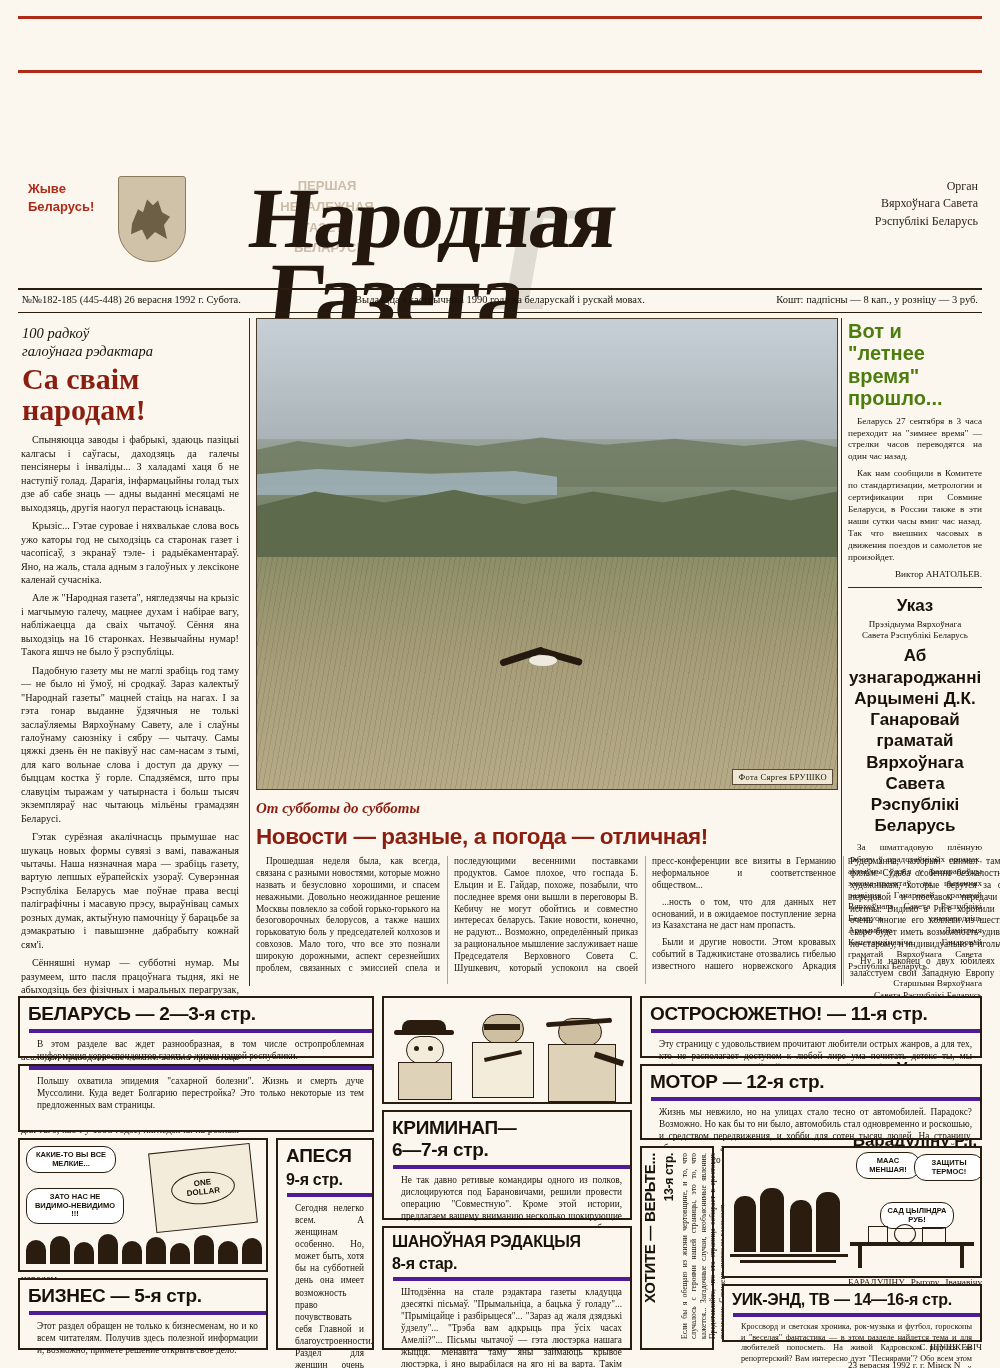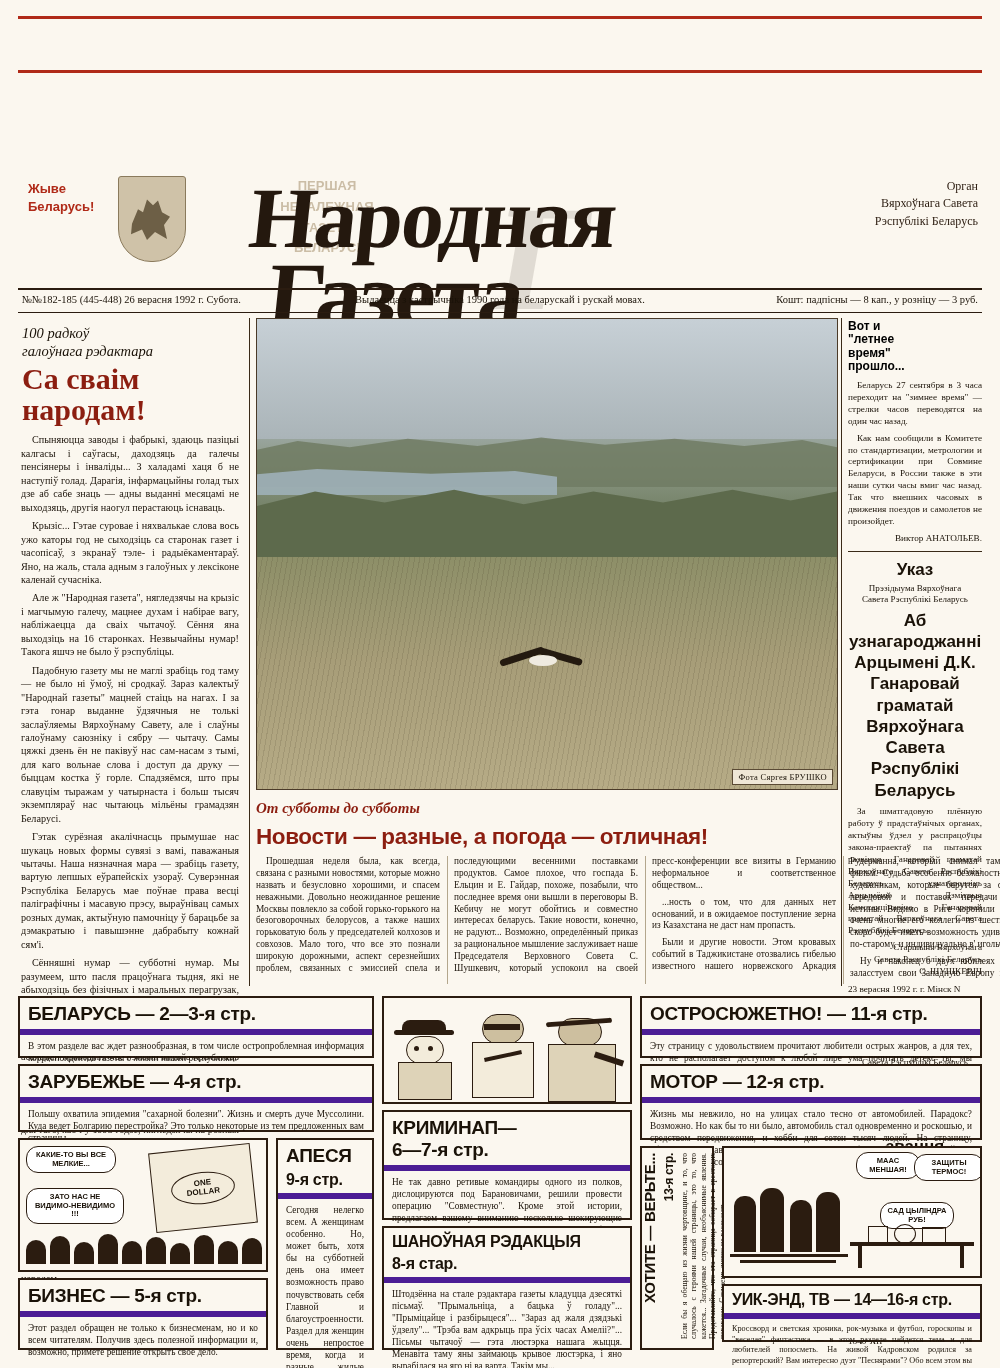--- a/index.html
+++ b/index.html
@@ -78,36 +78,36 @@
   .sechead{position:absolute;left:0;top:482px;width:580px;font-family:"Liberation Serif", serif;font-weight:bold;
     font-style:italic;font-size:15px;color:#8c1e10;}
   .bigheadline{position:absolute;left:0;top:506px;width:580px;font-family:"Liberation Sans", sans-serif;
     font-weight:bold;font-size:22.5px;letter-spacing:-.4px;color:#8c1e10;}
   .newsbody{position:absolute;left:0;top:538px;width:580px;height:128px;
     column-count:3;column-gap:14px;column-rule:1px solid #b3a68c;
     font-size:9.3px;line-height:1.28;text-align:justify;color:#1c140b;}
   .newsbody p{margin:0 0 5px 0;text-indent:10px;}
 
   .rbox{font-size:10px;}
-  .r-title{font-family:"Liberation Sans", sans-serif;font-weight:bold;font-size:12px;line-height:1.12;color:#000000;margin:2px 0 6px 0;}
+  .r-title{font-family:"Liberation Sans", sans-serif;font-weight:bold;font-size:20px;line-height:1.12;color:#4d7c0f;margin:2px 0 6px 0;}
   .r-text{font-size:9.2px;line-height:1.3;text-align:justify;}
   .r-text p{margin:0 0 5px 0;text-indent:9px;}
   .r-sign{font-size:9.2px;text-align:right;line-height:1.3;margin-bottom:6px;}
   .ukaz{text-align:center;font-family:"Liberation Sans", sans-serif;font-weight:bold;font-size:17px;margin:8px 0 3px;color:#1a1208;}
   .ukaz-sub{text-align:center;font-size:9px;line-height:1.25;margin-bottom:4px;}
   .ukaz-head{text-align:center;font-family:"Liberation Sans", sans-serif;font-weight:bold;font-size:17px;line-height:1.25;margin-bottom:5px;}
   .divline{height:1px;background:#3a2a18;margin:6px 0;}
 
   
   .promo{position:absolute;left:18px;top:996px;width:964px;height:354px;}
   .pbox{position:absolute;border:2px solid #2b1c10;background:#fbf7ef;box-sizing:border-box;}
   .ptitle{font-family:"Liberation Sans", sans-serif;font-weight:bold;font-size:19px;color:#1a1208;
     padding:5px 8px 4px 8px;letter-spacing:-.3px;}
   .ptitle.sm{font-size:16px;}
-  .ptext{font-size:9.3px;line-height:1.3;padding:0 8px 6px 8px;text-align:justify;border-top:6px solid #4c1d95;padding-top:5px;}
+  .ptext{font-size:9.3px;line-height:1.3;padding:0 8px 6px 8px;text-align:justify;border-top:4px solid #4c1d95;padding-top:5px;margin-left:9px;}
 
   .cartoon{position:absolute;border:2px solid #2b1c10;box-sizing:border-box;background:#fbf7ef;overflow:hidden;}
   .bubble{position:absolute;background:#fff;border:1.5px solid #2b1c10;border-radius:12px;font-size:7.5px;
     font-family:"Liberation Sans", sans-serif;font-weight:bold;line-height:1.15;padding:4px 5px;text-align:center;}
   .ink{position:absolute;background:#2b1c10;}
   .vtitle{writing-mode:vertical-rl;transform:rotate(180deg);font-family:"Liberation Sans", sans-serif;
     font-weight:bold;font-size:15px;letter-spacing:-.3px;}
 </style>
 </head>
 <body>
@@ -255,21 +255,20 @@
   </div>
 
   <div class="promo">
 
     <div class="pbox" style="left:0;top:0;width:356px;height:62px">
       <div class="ptitle">БЕЛАРУСЬ — 2—3-я стр.</div>
       <div class="ptext">В этом разделе вас ждет разнообразная, в том числе остропроблемная информация корреспондентов газеты о жизни нашей республики.</div>
     </div>
 
     <div class="pbox" style="left:0;top:68px;width:356px;height:68px">
-      <div class="ptitle">ЗАРУБЕЖЬЕ — 4-я стр.</div>
       <div class="ptext">Польшу охватила эпидемия "сахарной болезни". Жизнь и смерть дуче Муссолини. Куда ведет Болгарию перестройка? Это только некоторые из тем предложенных вам страницы.</div>
     </div>
 
     <div class="cartoon" style="left:0;top:142px;width:250px;height:134px">
       <div class="bubble" style="left:6px;top:6px;width:78px">КАКИЕ-ТО ВЫ ВСЕ МЕЛКИЕ...</div>
       <div class="bubble" style="left:6px;top:48px;width:86px">ЗАТО НАС НЕ ВИДИМО-НЕВИДИМО !!!</div>
       <div style="position:absolute;left:132px;top:8px;width:100px;height:78px;border:1.5px solid #2b1c10;background:#f3ecdb;transform:rotate(-6deg);">
         <div style="position:absolute;left:50%;top:50%;transform:translate(-50%,-50%);width:62px;height:30px;border:1.5px solid #2b1c10;border-radius:50%;"></div>
         <div style="position:absolute;left:50%;top:50%;transform:translate(-50%,-50%);font-family:'Liberation Sans',sans-serif;font-size:8px;font-weight:bold;text-align:center;line-height:1.1;white-space:pre-line">ONE
 DOLLAR</div>

